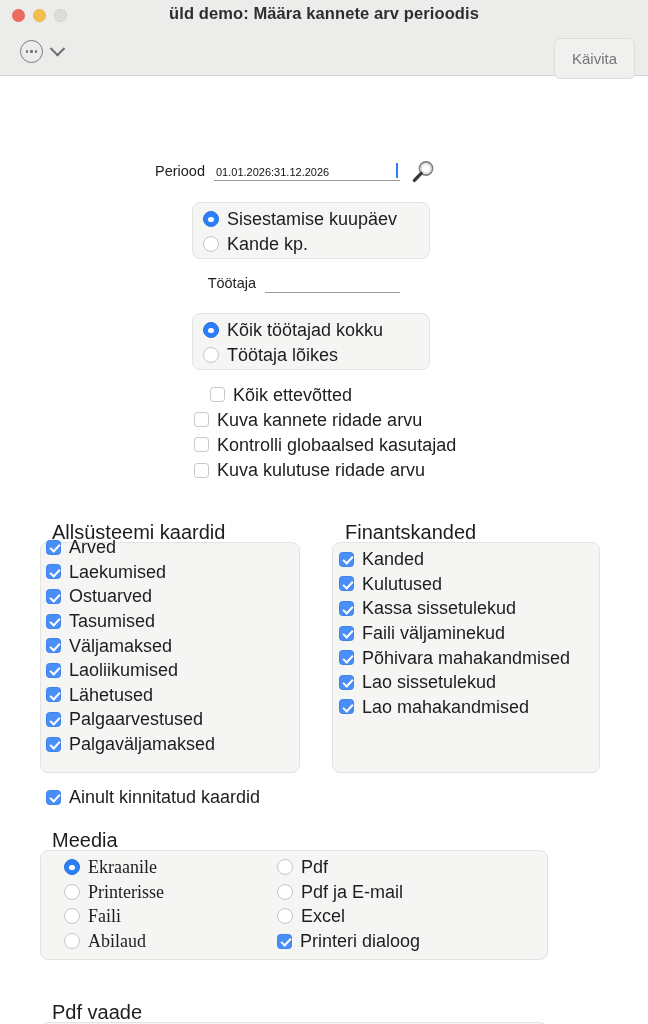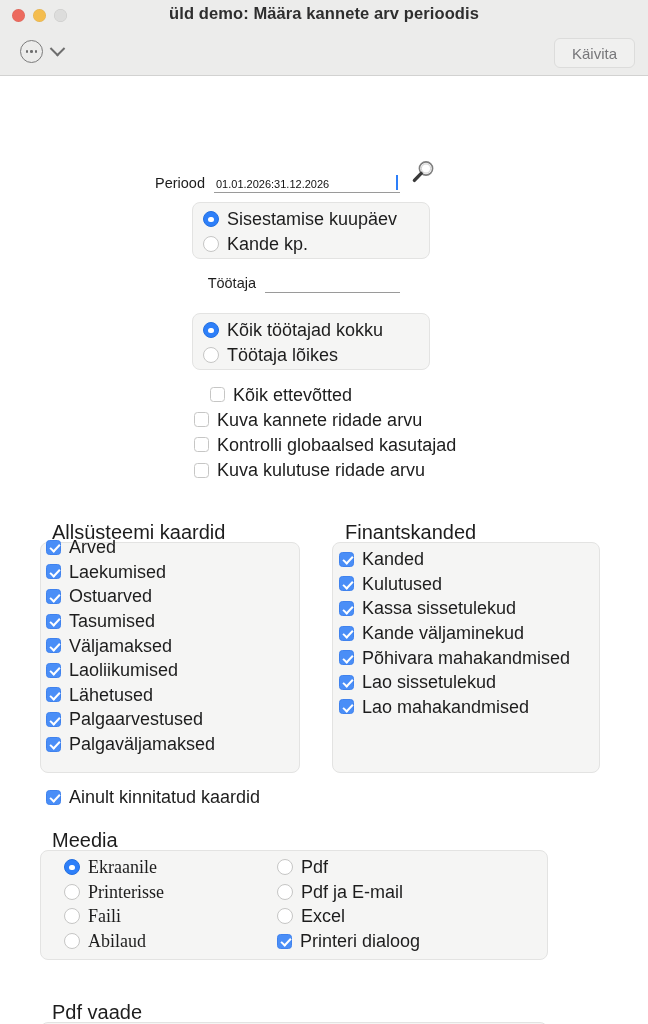--- a/index.html
+++ b/index.html
@@ -64,21 +64,21 @@
   }
   .chev {
     width: 11px; height: 11px;
     border-right: 2px solid #6e6e6e;
     border-bottom: 2px solid #6e6e6e;
     transform: rotate(45deg) translate(-2px,-2px);
   }
   .run-btn {
     position: absolute;
     right: 13px; top: 38px;
-    min-width: 81px; height: 30px;
+    min-width: 81px; height: 41px;
     border: 1px solid #dcdcdb;
     border-radius: 6px;
     background: #f0f0ef;
     color: #77777a;
     font-size: 15px;
     display: flex; align-items: center; justify-content: center;
     padding: 0 11px;
   }
 
   
@@ -203,21 +203,21 @@
           <i></i>
       </span>
       <span class="chev"></span>
     </div>
 
     <div class="run-btn">Käivita</div>
   </div>
 
   <div class="body">
 
-    <div class="field-row" style="left:0; top:98px; width:400px; justify-content:flex-end;padding-left:20px;">
+    <div class="field-row" style="left:0; top:86px; width:400px; justify-content:flex-end;padding-left:20px;">
       <span class="field-label">Periood</span>
       <span style="position:relative; display:inline-block; margin-left:9px;">
         <input class="underline-input" style="width: 186px;" value="01.01.2026:31.12.2026">
         <span class="caret" style="position:absolute; left:183px; top:1px;"></span>
       </span>
     </div>
 
     <svg class="mag" style="left:410px; top:84px;" viewBox="0 0 26 24">
       <circle cx="16" cy="8.5" r="6.6" fill="#fdfdfd" stroke="#7e7e7e" stroke-width="1.6"></circle>
       <circle cx="16" cy="8.5" r="4.6" fill="#ffffff" stroke="#cfcfcf" stroke-width="1"></circle>
@@ -323,21 +323,21 @@
       <div class="opt">
         <span class="cbox on"></span>
         <span class="opt-label">Kulutused</span>
       </div>
       <div class="opt">
         <span class="cbox on"></span>
         <span class="opt-label">Kassa sissetulekud</span>
       </div>
       <div class="opt">
         <span class="cbox on"></span>
-        <span class="opt-label">Kande väljaminekud</span>
+        <span class="opt-label">Faili väljaminekud</span>
       </div>
       <div class="opt">
         <span class="cbox on"></span>
         <span class="opt-label">Põhivara mahakandmised</span>
       </div>
       <div class="opt">
         <span class="cbox on"></span>
         <span class="opt-label">Lao sissetulekud</span>
       </div>
       <div class="opt">

